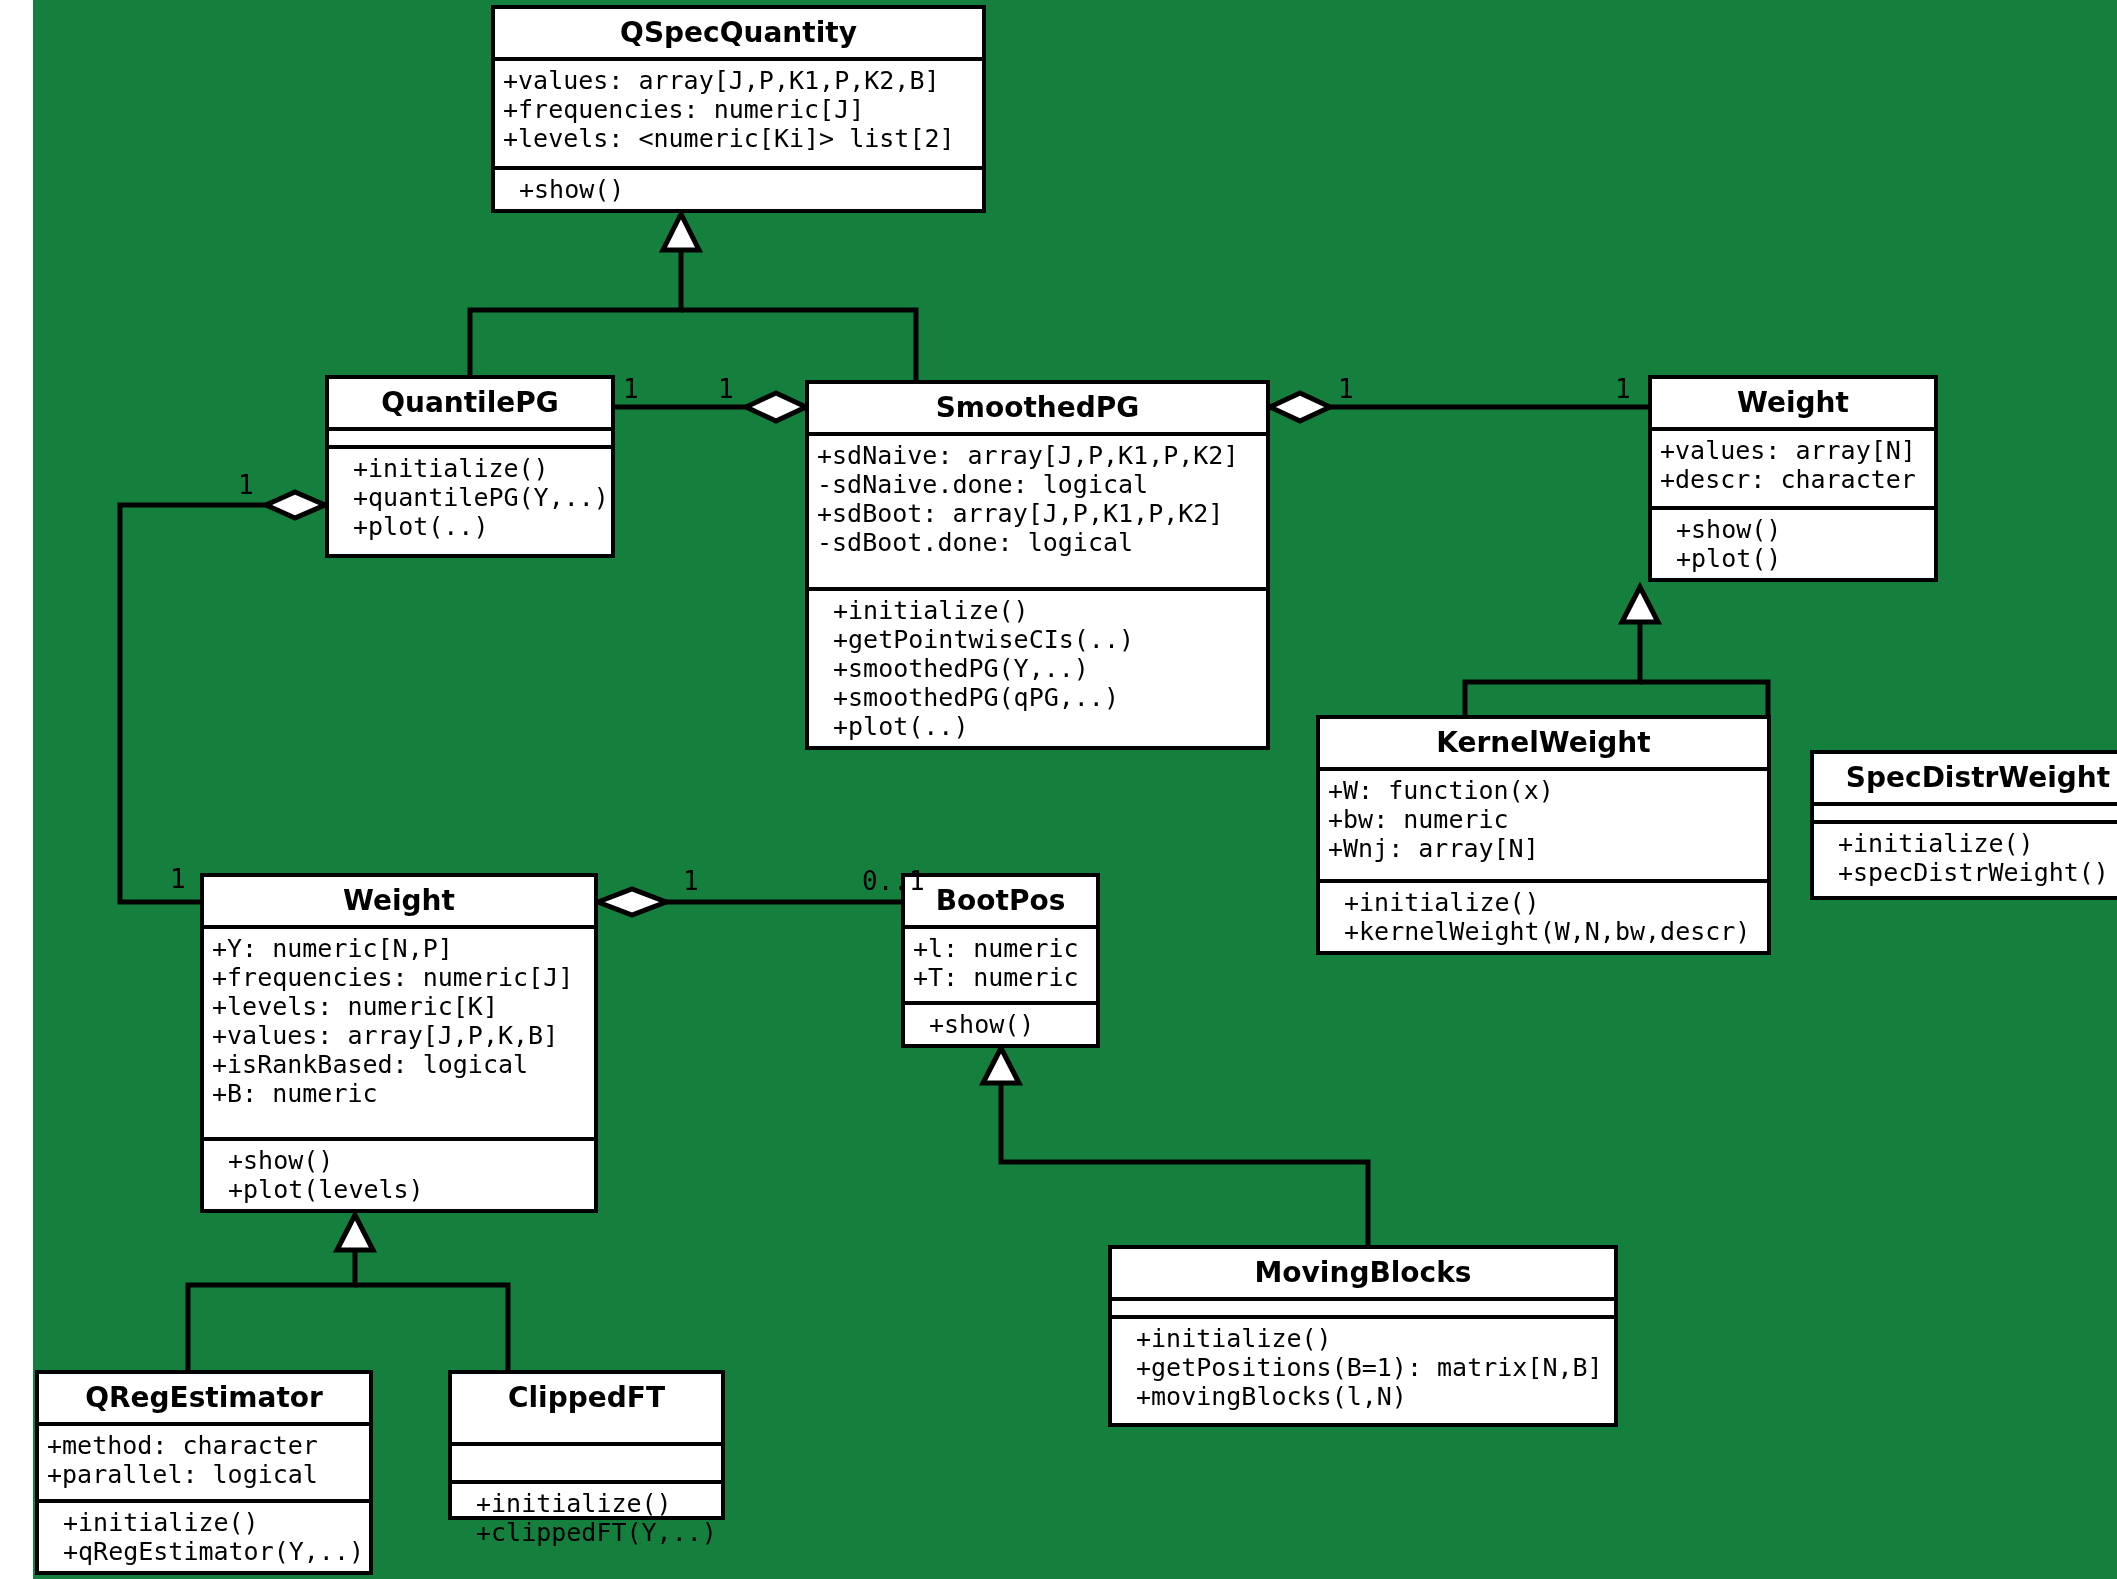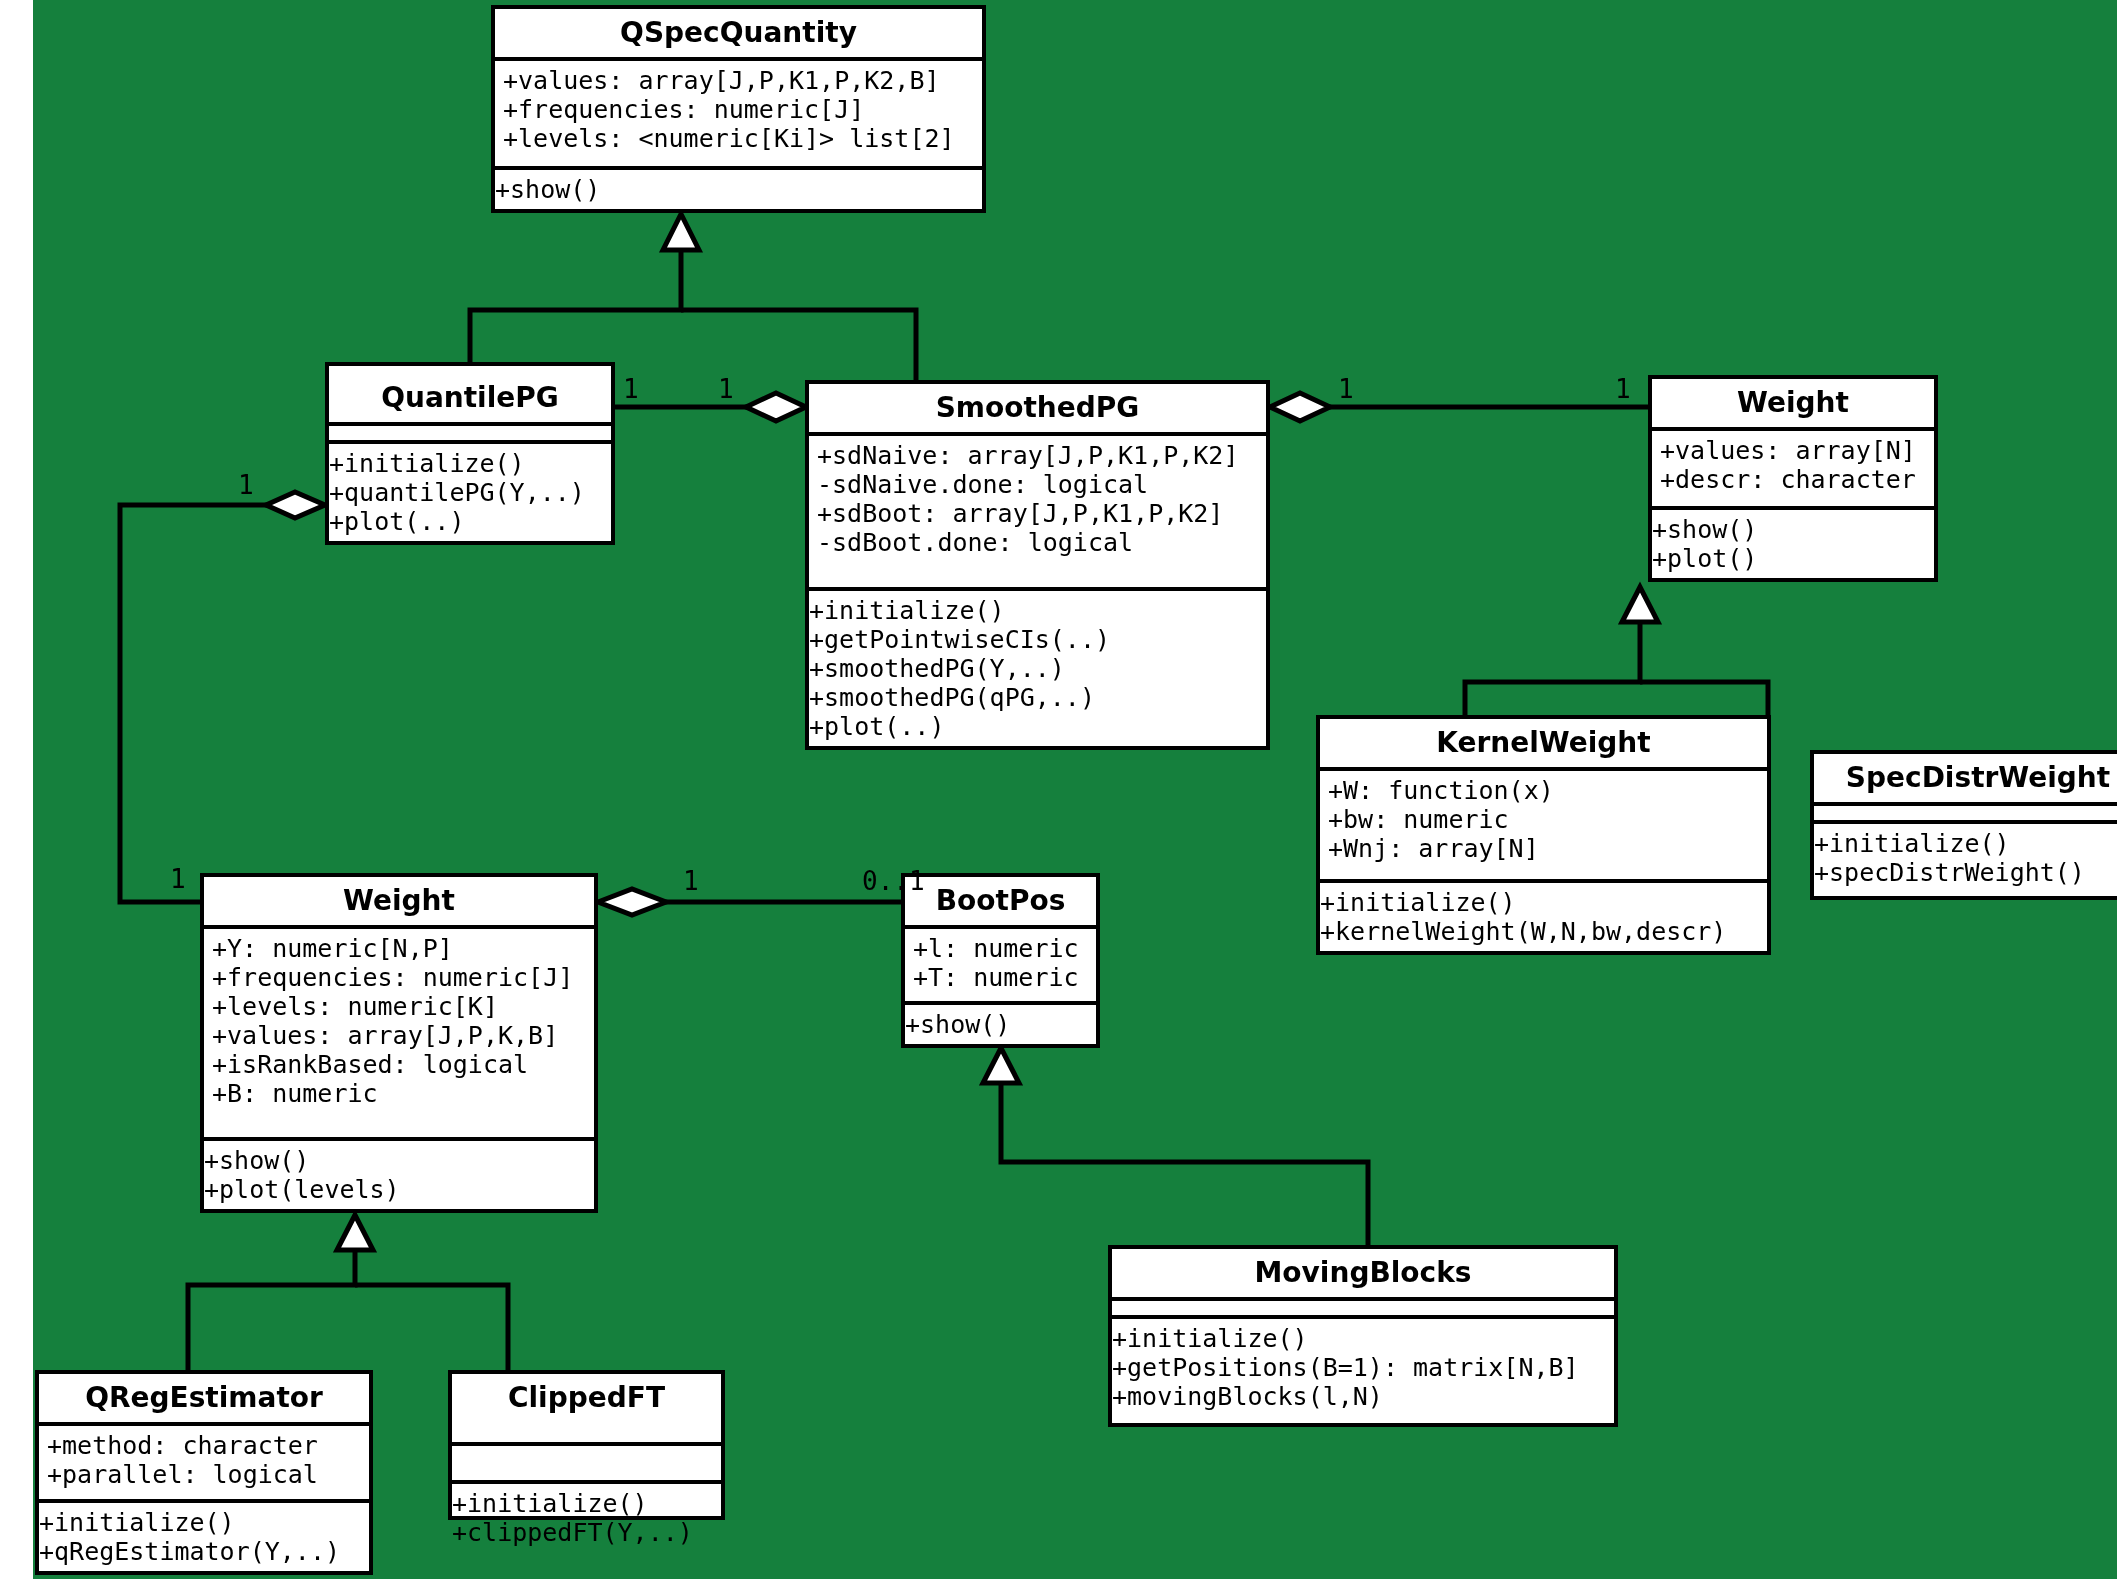--- a/index.html
+++ b/index.html
@@ -4,21 +4,21 @@
 <style>
   html,body{margin:0;padding:0;background:#ffffff;}
   #canvas{position:relative;width:2117px;height:1579px;background:#15803d;overflow:hidden;
           font-family:"DejaVu Sans Mono",monospace;color:#000;margin-left:33px;}
   #wires{position:absolute;left:0;top:0;width:2117px;height:1579px;}
   .uml-class{position:absolute;background:#fff;border:4px solid #000;display:flex;flex-direction:column;box-sizing:border-box;}
   .uml-title{font-family:"DejaVu Sans",sans-serif;font-weight:bold;font-size:28px;line-height:34px;
              text-align:center;padding:7px 4px;white-space:nowrap;}
   .uml-attrs{border-top:4px solid #000;padding:5px 8px;flex:1 1 auto;}
   .uml-attrs.empty{padding:0;min-height:14px;flex:0 0 14px;}
-  .uml-methods{border-top:4px solid #000;padding:5px 0;flex:0 0 auto;}
+  .uml-methods{border-top:4px solid #000;padding:5px 24px;flex:0 0 auto;}
   .member{font-size:25px;line-height:29px;white-space:pre;}
   .mult{position:absolute;font-size:26px;line-height:26px;font-family:"DejaVu Sans Mono",monospace;}
 </style>
 </head>
 <body>
 
 <div id="canvas">
 
   <svg id="wires" viewBox="0 0 2117 1579" xmlns="http://www.w3.org/2000/svg">
 
@@ -55,21 +55,21 @@
     <div class="uml-attrs">
       <div class="member">+values: array[J,P,K1,P,K2,B]</div>
       <div class="member">+frequencies: numeric[J]</div>
       <div class="member">+levels: &lt;numeric[Ki]&gt; list[2]</div>
     </div>
     <div class="uml-methods">
       <div class="member">+show()</div>
     </div>
   </div>
 
-  <div class="uml-class" style="left:292px;top:362px;width:290px;height:183px;justify-content:flex-end;">
+  <div class="uml-class" style="left:292px;top:375px;width:290px;height:183px;">
     <div class="uml-title">QuantilePG</div>
     <div class="uml-attrs empty"></div>
     <div class="uml-methods">
       <div class="member">+initialize()</div>
       <div class="member">+quantilePG(Y,..)</div>
       <div class="member">+plot(..)</div>
     </div>
   </div>
 
   <div class="uml-class" style="left:772px;top:380px;width:465px;height:370px;">

